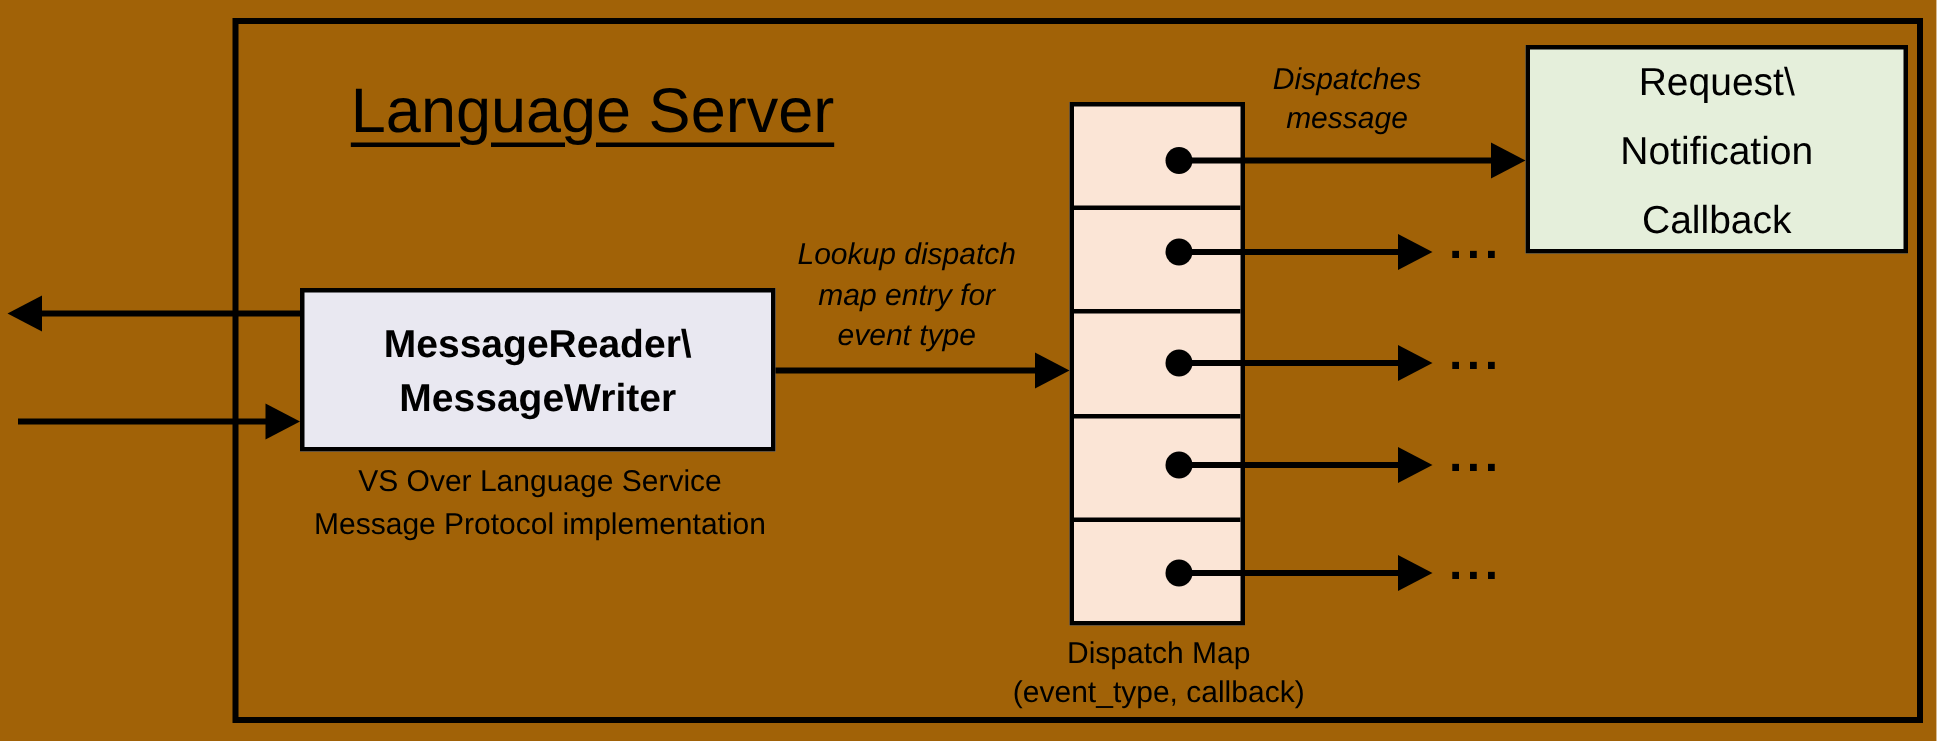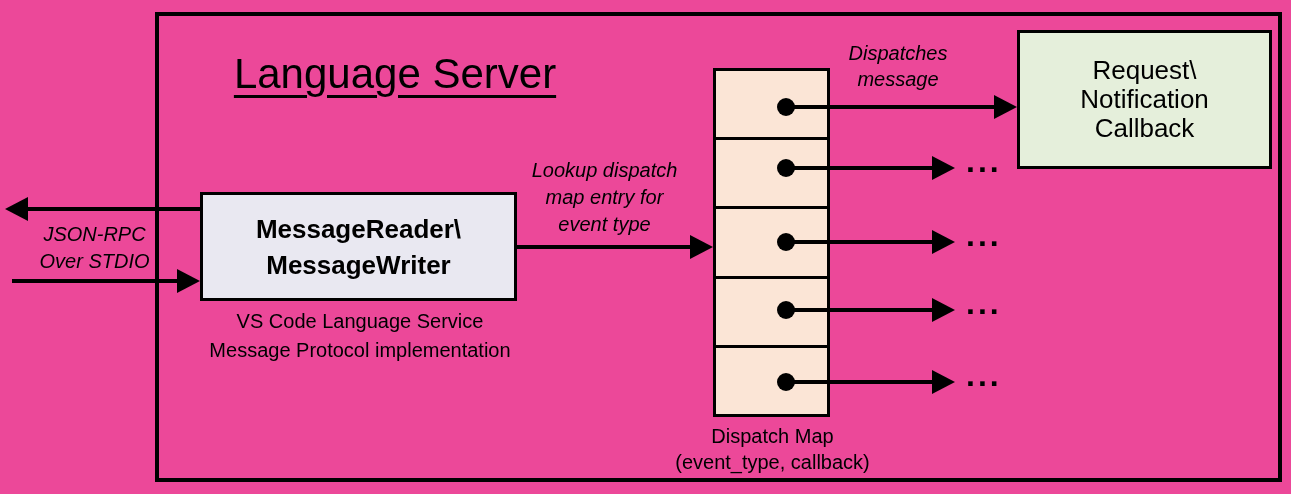--- a/index.html
+++ b/index.html
@@ -1,20 +1,20 @@
 <!DOCTYPE html>
 <html><head>
 <meta charset="utf-8">
 <style>
   html, body { margin: 0; padding: 0; background: #ffffff; }
   #stage {
     position: relative;
     width: 1291px;
     height: 494px;
-    background: #ec4899;
+    background: #a16207;
     font-family: "Liberation Sans", sans-serif;
     color: #000000;
     overflow: hidden;
   }
   .abs { position: absolute; box-sizing: border-box; }
   .pre { white-space: pre-line; }
   .center { text-align: center; }
   .italic { font-style: italic; }
 
   #outer-box {
@@ -60,21 +60,21 @@
   #dispatch-map .cell { flex: 1; border-bottom: 3px solid #000; }
   #dispatch-map .cell:last-child { border-bottom: none; }
   #dispatch-map-caption {
     left: 640px; top: 423px; width: 265px;
     font-size: 20px; line-height: 26px;
   }
   #callback-box {
     left: 1017px; top: 30px; width: 255px; height: 139px;
     border: 3px solid #000;
     display: flex; align-items: center; justify-content: center;
-    font-size: 26px; line-height: 29px;
+    font-size: 26px; line-height: 46px;
   }
   #callbacks-caption {
     left: 1010px; top: 186px; width: 280px;
     font-size: 20px; line-height: 28px;
   }
   .ellipsis {
     position: absolute;
     width: 50px; height: 32px;
     font-size: 32px; font-weight: 800; letter-spacing: 3px;
     line-height: 32px;
@@ -92,25 +92,23 @@
 
 <div id="stage">
 
   <div id="outer-box" class="abs"></div>
 
   <div id="page-title" class="abs">Language Server</div>
 
   <div id="reader-box" class="abs center pre" style="background-color: rgb(233, 232, 241);">MessageReader\
 MessageWriter</div>
 
-  <div id="reader-caption" class="abs center pre">VS Code Language Service
+  <div id="reader-caption" class="abs center pre">VS Over Language Service
 Message Protocol implementation</div>
 
-  <div id="json-rpc-label" class="abs center pre italic">JSON-RPC
-Over STDIO</div>
 
   <div id="dispatches-label" class="abs center pre italic">Dispatches
 message</div>
 
   <div id="lookup-label" class="abs center pre italic">Lookup dispatch
 map entry for
 event type</div>
 
   <div id="dispatch-map" class="abs" style="background-color: rgb(251, 229, 214);">
     <div class="cell"></div>

